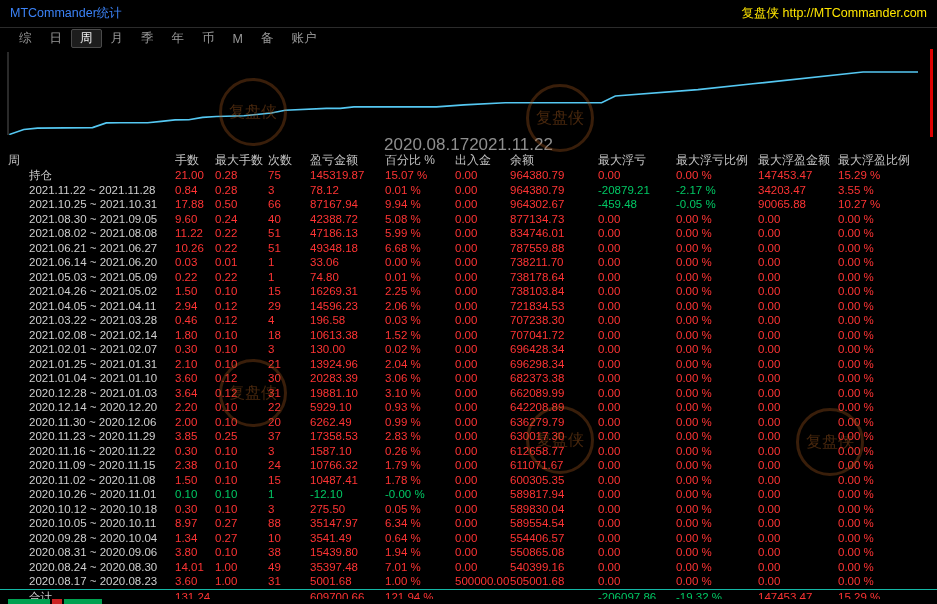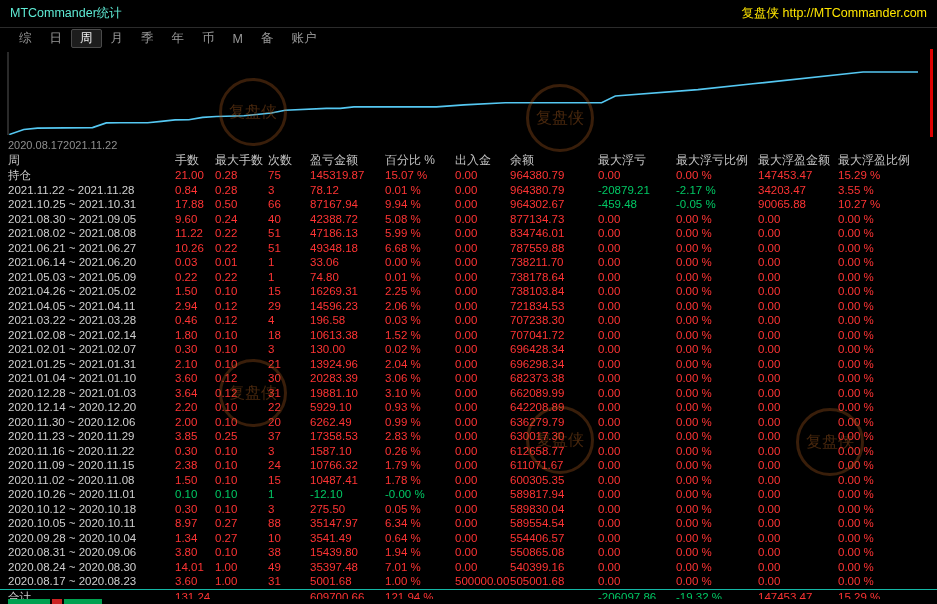--- a/index.html
+++ b/index.html
@@ -1,36 +1,36 @@
 <!DOCTYPE html>
 <html><head>
 <meta charset="utf-8">
 <style>
   html,body{margin:0;padding:0;background:#000;}
   body{width:937px;height:604px;overflow:hidden;position:relative;
        font-family:"Liberation Sans","DejaVu Sans",sans-serif;color:#c8c8c8;}
   .titlebar{height:27px;display:flex;justify-content:space-between;align-items:center;
             padding:0 10px;border-bottom:1px solid #2b2b2b;background:#000;}
-  .title{color:#5eead4;font-size:12.5px;}
+  .title{color:#3b82f6;font-size:12.5px;}
   .brand{color:#ffe600;font-size:12.5px;text-decoration:none;margin-left:32px;}
   .menubar{height:21px;display:flex;align-items:center;padding-left:10px;background:#000;}
   .menu-item{color:#989898;font-size:12.5px;padding:1px 9px;cursor:default;}
   .menu-item.active{color:#f2f2f2;background:#1d1d1d;border:1px solid #4a4a4a;border-radius:2px;padding:0 8px;}
   .chart{position:relative;height:88px;background:#000;}
   .chart svg{position:absolute;left:0;top:0;}
-  .chart-labels{height:15px;display:flex;justify-content:flex-start;
-                padding:0 8px;font-size:11px;color:#8f8f8f;align-items:center;}
+  .chart-labels{height:15px;display:flex;justify-content:center;
+                padding:0 8px;font-size:17px;color:#8f8f8f;align-items:center;}
   .thead,.tr{display:grid;padding-left:8px;
     grid-template-columns:167px 40px 53px 42px 75px 70px 55px 88px 78px 82px 80px 1fr;}
   .thead{height:16px;align-items:center;color:#c2c2c2;font-size:12px;}
   .th{white-space:nowrap;overflow:hidden;}
   .tr{height:14.5px;line-height:14.5px;font-size:11.5px;}
   .tr.total{border-top:1px solid #14b8a6;height:15px;line-height:15px;text-decoration:underline;}
   .td{white-space:nowrap;overflow:hidden;}
-  .td.period{color:#cfcfcf;}
+  .td.period{color:#cfcfcf;margin-left:21px;}
   .red{color:#ff3434;}
   .green{color:#00c864;}
   .wm{position:absolute;width:62px;height:62px;border:3px solid rgba(172,92,30,.33);
       border-radius:50%;display:flex;align-items:center;justify-content:center;
       color:rgba(172,92,30,.42);font-size:16px;pointer-events:none;
       transform:translate(-50%,-50%);z-index:5;}
   .strip{position:absolute;left:0;bottom:0;width:937px;height:5px;background:#000;}
   .strip .mark{position:absolute;bottom:0;height:5px;}
 </style>
 </head>

